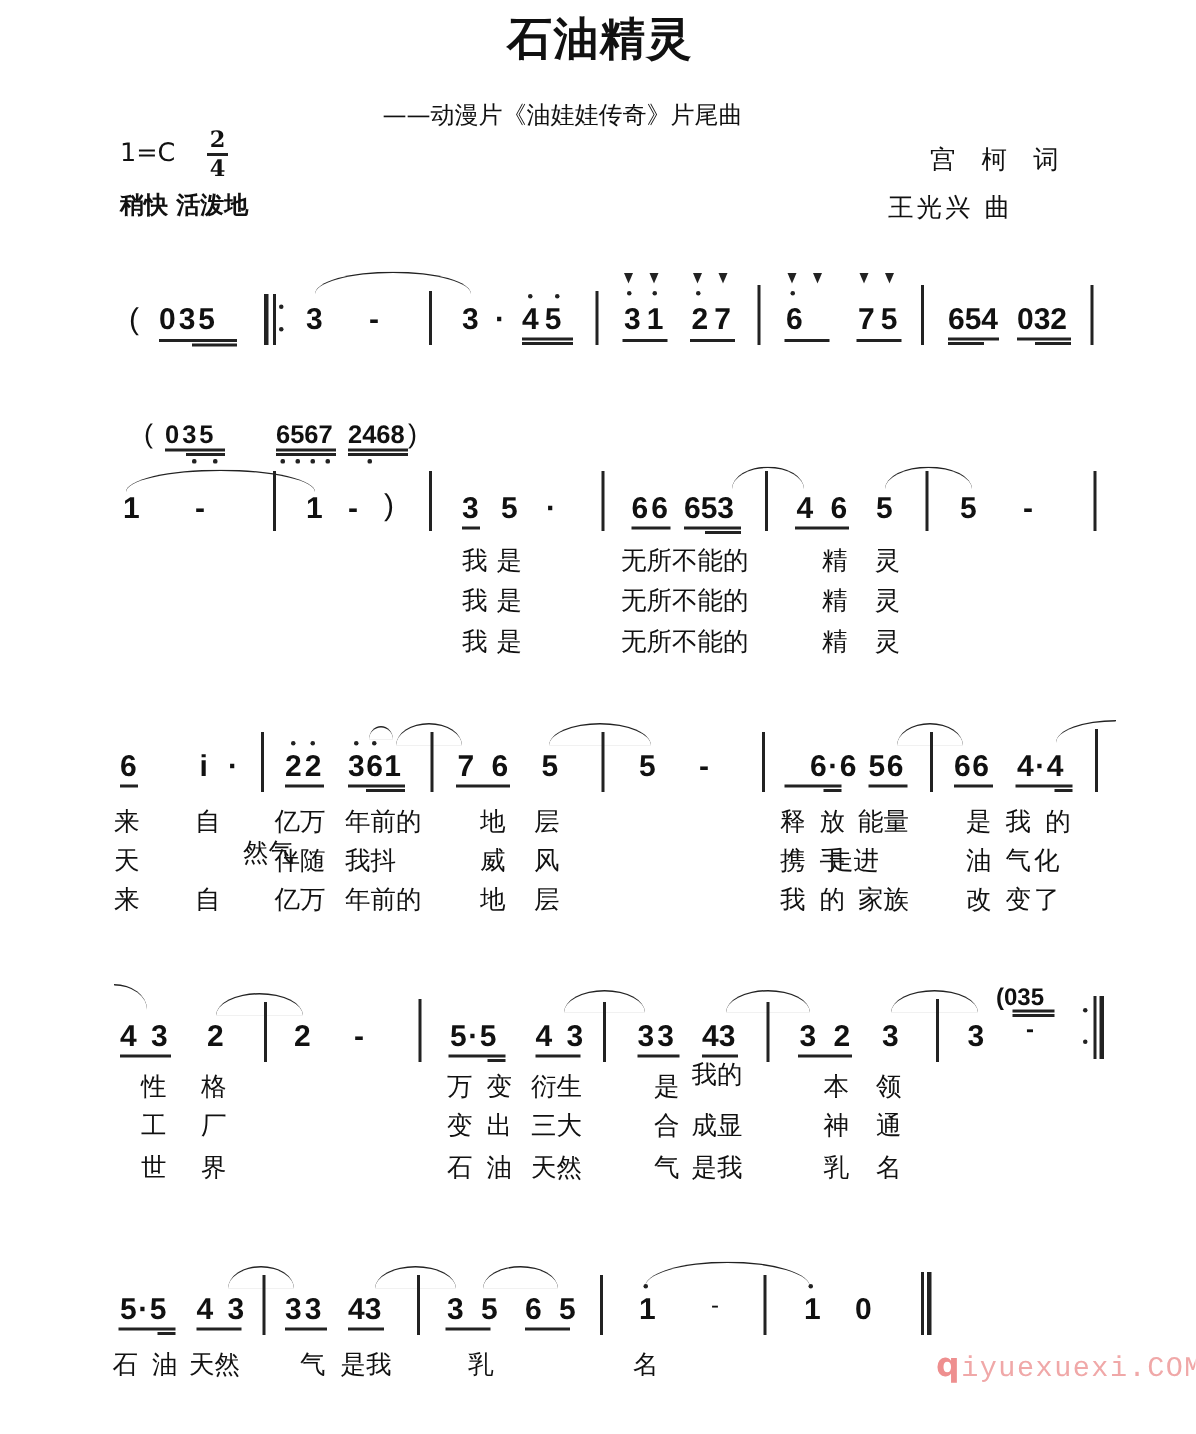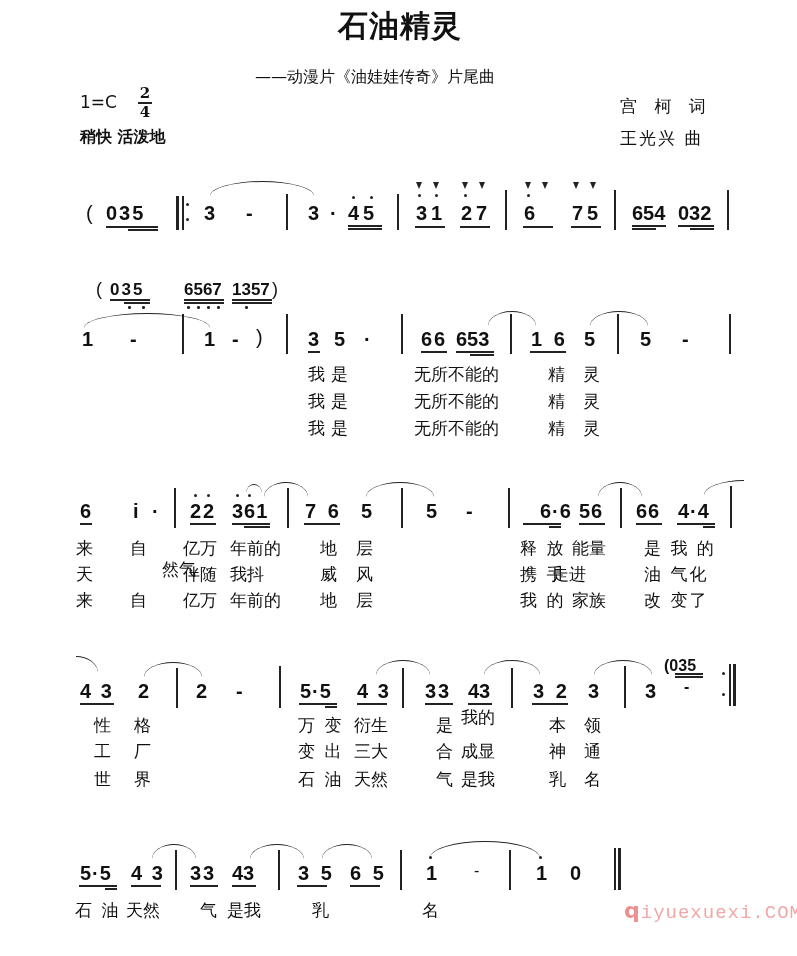--- a/index.html
+++ b/index.html
@@ -28,21 +28,21 @@
 <div class="abs title" style="left:338px;top:6px;">石油精灵</div>
 <div class="abs subtitle" style="left:255px;top:67px;">——动漫片《油娃娃传奇》片尾曲</div>
 <div class="abs meta" style="left:80px;top:92px;font-weight:normal;font-size:17px;">1=C</div>
 <div class="frac" style="left:138px;top:86px;width:14px;">
   <div>2</div>
   <div class="line"></div>
   <div>4</div>
 </div>
 <div class="abs meta" style="left:80px;top:127px;">稍快 活泼地</div>
 <div class="abs credit" style="left:620px;top:95px;">宫 柯 词</div>
-<div class="abs credit" style="left:620px;top:127px;letter-spacing:2px;">王光兴 曲</div>
+<div class="abs credit" style="left:592px;top:127px;letter-spacing:2px;">王光兴 曲</div>
 
 <div>
   <span class="abs note" style="left:86px;top:202px;font-weight:normal;">(</span>
   <span class="abs note" style="left:106px;top:202px;letter-spacing:2px;">035</span>
   <div class="ul" style="left:106px;top:226px;width:52px;"></div>
   <div class="ul" style="left:128px;top:229px;width:30px;"></div>
 
   <div class="bar" style="left:176px;top:196px;height:34px;width:3px;"></div>
   <div class="bar" style="left:182px;top:196px;height:34px;width:1.5px;"></div>
   <div class="dot" style="left:186px;top:203px;"></div>
@@ -97,21 +97,21 @@
   <div class="ul" style="left:124px;top:302px;width:26px;"></div>
   <div class="dot" style="left:128px;top:306px;width:2.5px;height:2.5px;"></div>
   <div class="dot" style="left:142px;top:306px;width:2.5px;height:2.5px;"></div>
   <span class="abs note" style="left:184px;top:279px;font-size:17px;">6567</span>
   <div class="ul" style="left:184px;top:299px;width:40px;"></div>
   <div class="ul" style="left:184px;top:302px;width:40px;"></div>
   <div class="dot" style="left:187px;top:306px;width:2.5px;height:2.5px;"></div>
   <div class="dot" style="left:197px;top:306px;width:2.5px;height:2.5px;"></div>
   <div class="dot" style="left:207px;top:306px;width:2.5px;height:2.5px;"></div>
   <div class="dot" style="left:217px;top:306px;width:2.5px;height:2.5px;"></div>
-  <span class="abs note" style="left:232px;top:279px;font-size:17px;">1357</span>
+  <span class="abs note" style="left:232px;top:279px;font-size:17px;">2468</span>
   <div class="ul" style="left:232px;top:299px;width:40px;"></div>
   <div class="ul" style="left:232px;top:302px;width:40px;"></div>
   <div class="dot" style="left:245px;top:306px;width:2.5px;height:2.5px;"></div>
   <span class="abs note" style="left:272px;top:278px;font-weight:normal;font-size:18px;">)</span>
 
   <span class="abs note" style="left:82px;top:328px;">1</span>
   <span class="abs note" style="left:130px;top:328px;">-</span>
   <div class="slur" style="left:84px;top:313px;width:126px;height:14px;"></div>
   <div class="bar" style="left:182px;top:314px;height:40px;width:1.5px;"></div>
   <span class="abs note" style="left:204px;top:328px;">1</span>
@@ -123,21 +123,21 @@
   <span class="abs note" style="left:334px;top:328px;">5</span>
   <span class="abs note" style="left:364px;top:328px;">·</span>
   <div class="bar" style="left:401px;top:314px;height:40px;width:1.5px;"></div>
   <span class="abs note" style="left:421px;top:328px;letter-spacing:2px;">66</span>
   <div class="ul" style="left:421px;top:351px;width:26px;"></div>
   <span class="abs note" style="left:456px;top:328px;">653</span>
   <div class="ul" style="left:456px;top:351px;width:38px;"></div>
   <div class="ul" style="left:470px;top:354px;width:24px;"></div>
   <div class="slur" style="left:488px;top:311px;width:48px;height:14px;"></div>
   <div class="bar" style="left:510px;top:314px;height:40px;width:1.5px;"></div>
-  <span class="abs note" style="left:531px;top:328px;letter-spacing:3px;">1 6</span>
+  <span class="abs note" style="left:531px;top:328px;letter-spacing:3px;">4 6</span>
   <div class="ul" style="left:530px;top:351px;width:36px;"></div>
   <span class="abs note" style="left:584px;top:328px;">5</span>
   <div class="slur" style="left:590px;top:311px;width:58px;height:14px;"></div>
   <div class="bar" style="left:617px;top:314px;height:40px;width:1.5px;"></div>
   <span class="abs note" style="left:640px;top:328px;">5</span>
   <span class="abs note" style="left:682px;top:328px;">-</span>
   <div class="bar" style="left:729px;top:314px;height:40px;width:1.5px;"></div>
 
   <div>
     <span class="abs lyric" style="left:308px;top:361px;letter-spacing:6px;">我是</span>

